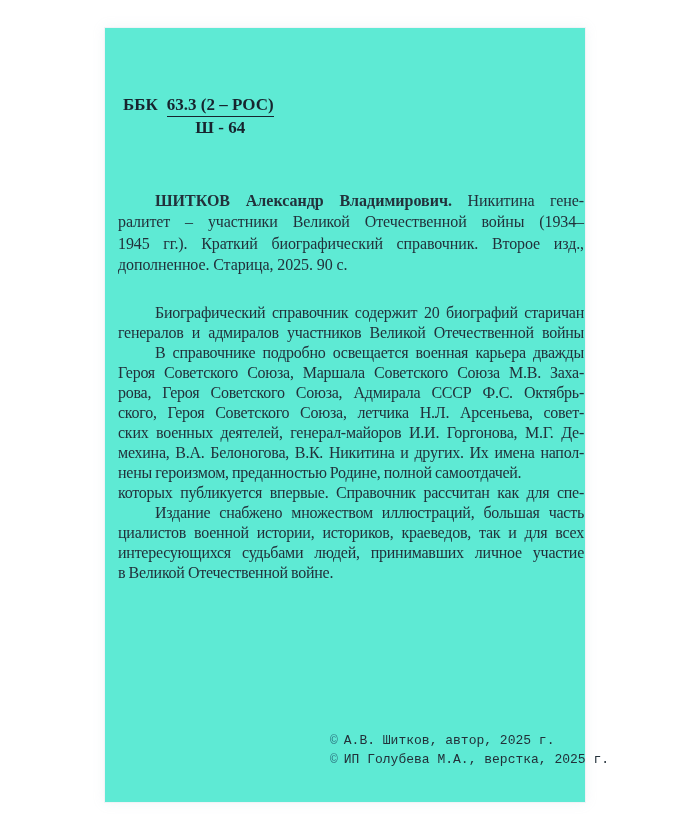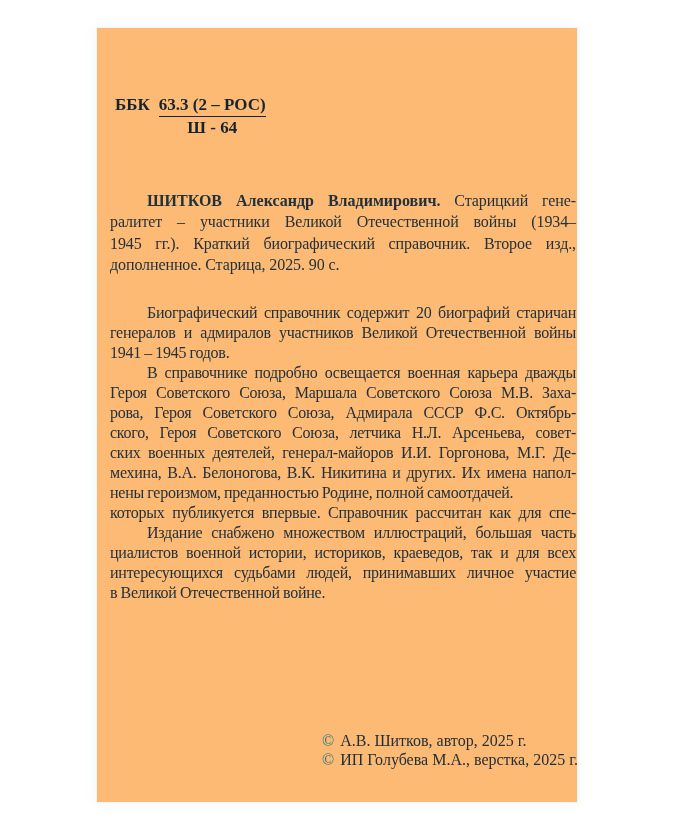--- a/index.html
+++ b/index.html
@@ -6,25 +6,25 @@
     margin: 0;
     padding: 0;
     width: 691px;
     height: 822px;
     background: #ffffff;
     overflow: hidden;
     font-family: "Liberation Serif", "DejaVu Serif", serif;
   }
   .page {
     position: absolute;
-    left: 96px;
+    left: 104px;
     top: 27px;
     width: 482px;
     height: 776px;
-    background: #fdba74;
+    background: #5eead4;
     border: 1px solid #f0f3f7;
     box-shadow: 0 0 12px rgba(160,172,190,0.12);
     box-sizing: border-box;
     color: #22313b;
   }
   
   .bbk {
     position: absolute;
     top: 66px;
     left: 18px;
@@ -76,52 +76,52 @@
     font-size: 16px;
     letter-spacing: -0.25px;
     word-spacing: -0.5px;
   }
   .annotation .ln { height: 20px; }
   
   .copyright {
     position: absolute;
     top: 704px;
     left: 225px;
-    font-size: 16px;
+    font-size: 13px;
     line-height: 18.5px;
     white-space: nowrap;
     color: #223039;
+    font-family: Liberation Mono, monospace;
   }
   .c-sym {
     color: #2d7681;
     margin-right: 6px;
   }
 </style>
 </head>
 <body>
 
 <div class="page">
 
   <div class="bbk">
     <span class="bbk-label">ББК</span><span class="bbk-col"><span class="bbk-code">63.3 (2 – РОС)</span><span class="bbk-sign">Ш - 64</span></span>
   </div>
 
   <div class="citation">
-    <div class="ln first"><b>ШИТКОВ Александр Владимирович.</b><span> Старицкий гене-</span></div>
+    <div class="ln first"><b>ШИТКОВ Александр Владимирович.</b><span> Никитина гене-</span></div>
     <div class="ln">ралитет – участники Великой Отечественной войны (1934–</div>
     <div class="ln">1945 гг.). Краткий биографический справочник. Второе изд.,</div>
     <div class="ln last">дополненное. Старица, 2025. 90 с.</div>
   </div>
 
   <div class="annotation">
 
     <div class="para">
       <div class="ln first">Биографический справочник содержит 20 биографий старичан</div>
       <div class="ln">генералов и адмиралов участников Великой Отечественной войны</div>
-      <div class="ln last">1941 – 1945 годов.</div>
     </div>
 
     <div class="para">
       <div class="ln first">В справочнике подробно освещается военная карьера дважды</div>
       <div class="ln">Героя Советского Союза, Маршала Советского Союза М.В. Заха-</div>
       <div class="ln">рова, Героя Советского Союза, Адмирала СССР Ф.С. Октябрь-</div>
       <div class="ln">ского, Героя Советского Союза, летчика Н.Л. Арсеньева, совет-</div>
       <div class="ln">ских военных деятелей, генерал-майоров И.И. Горгонова, М.Г. Де-</div>
       <div class="ln">мехина, В.А. Белоногова, В.К. Никитина и других. Их имена напол-</div>
       <div class="ln last">нены героизмом, преданностью Родине, полной самоотдачей.</div>

